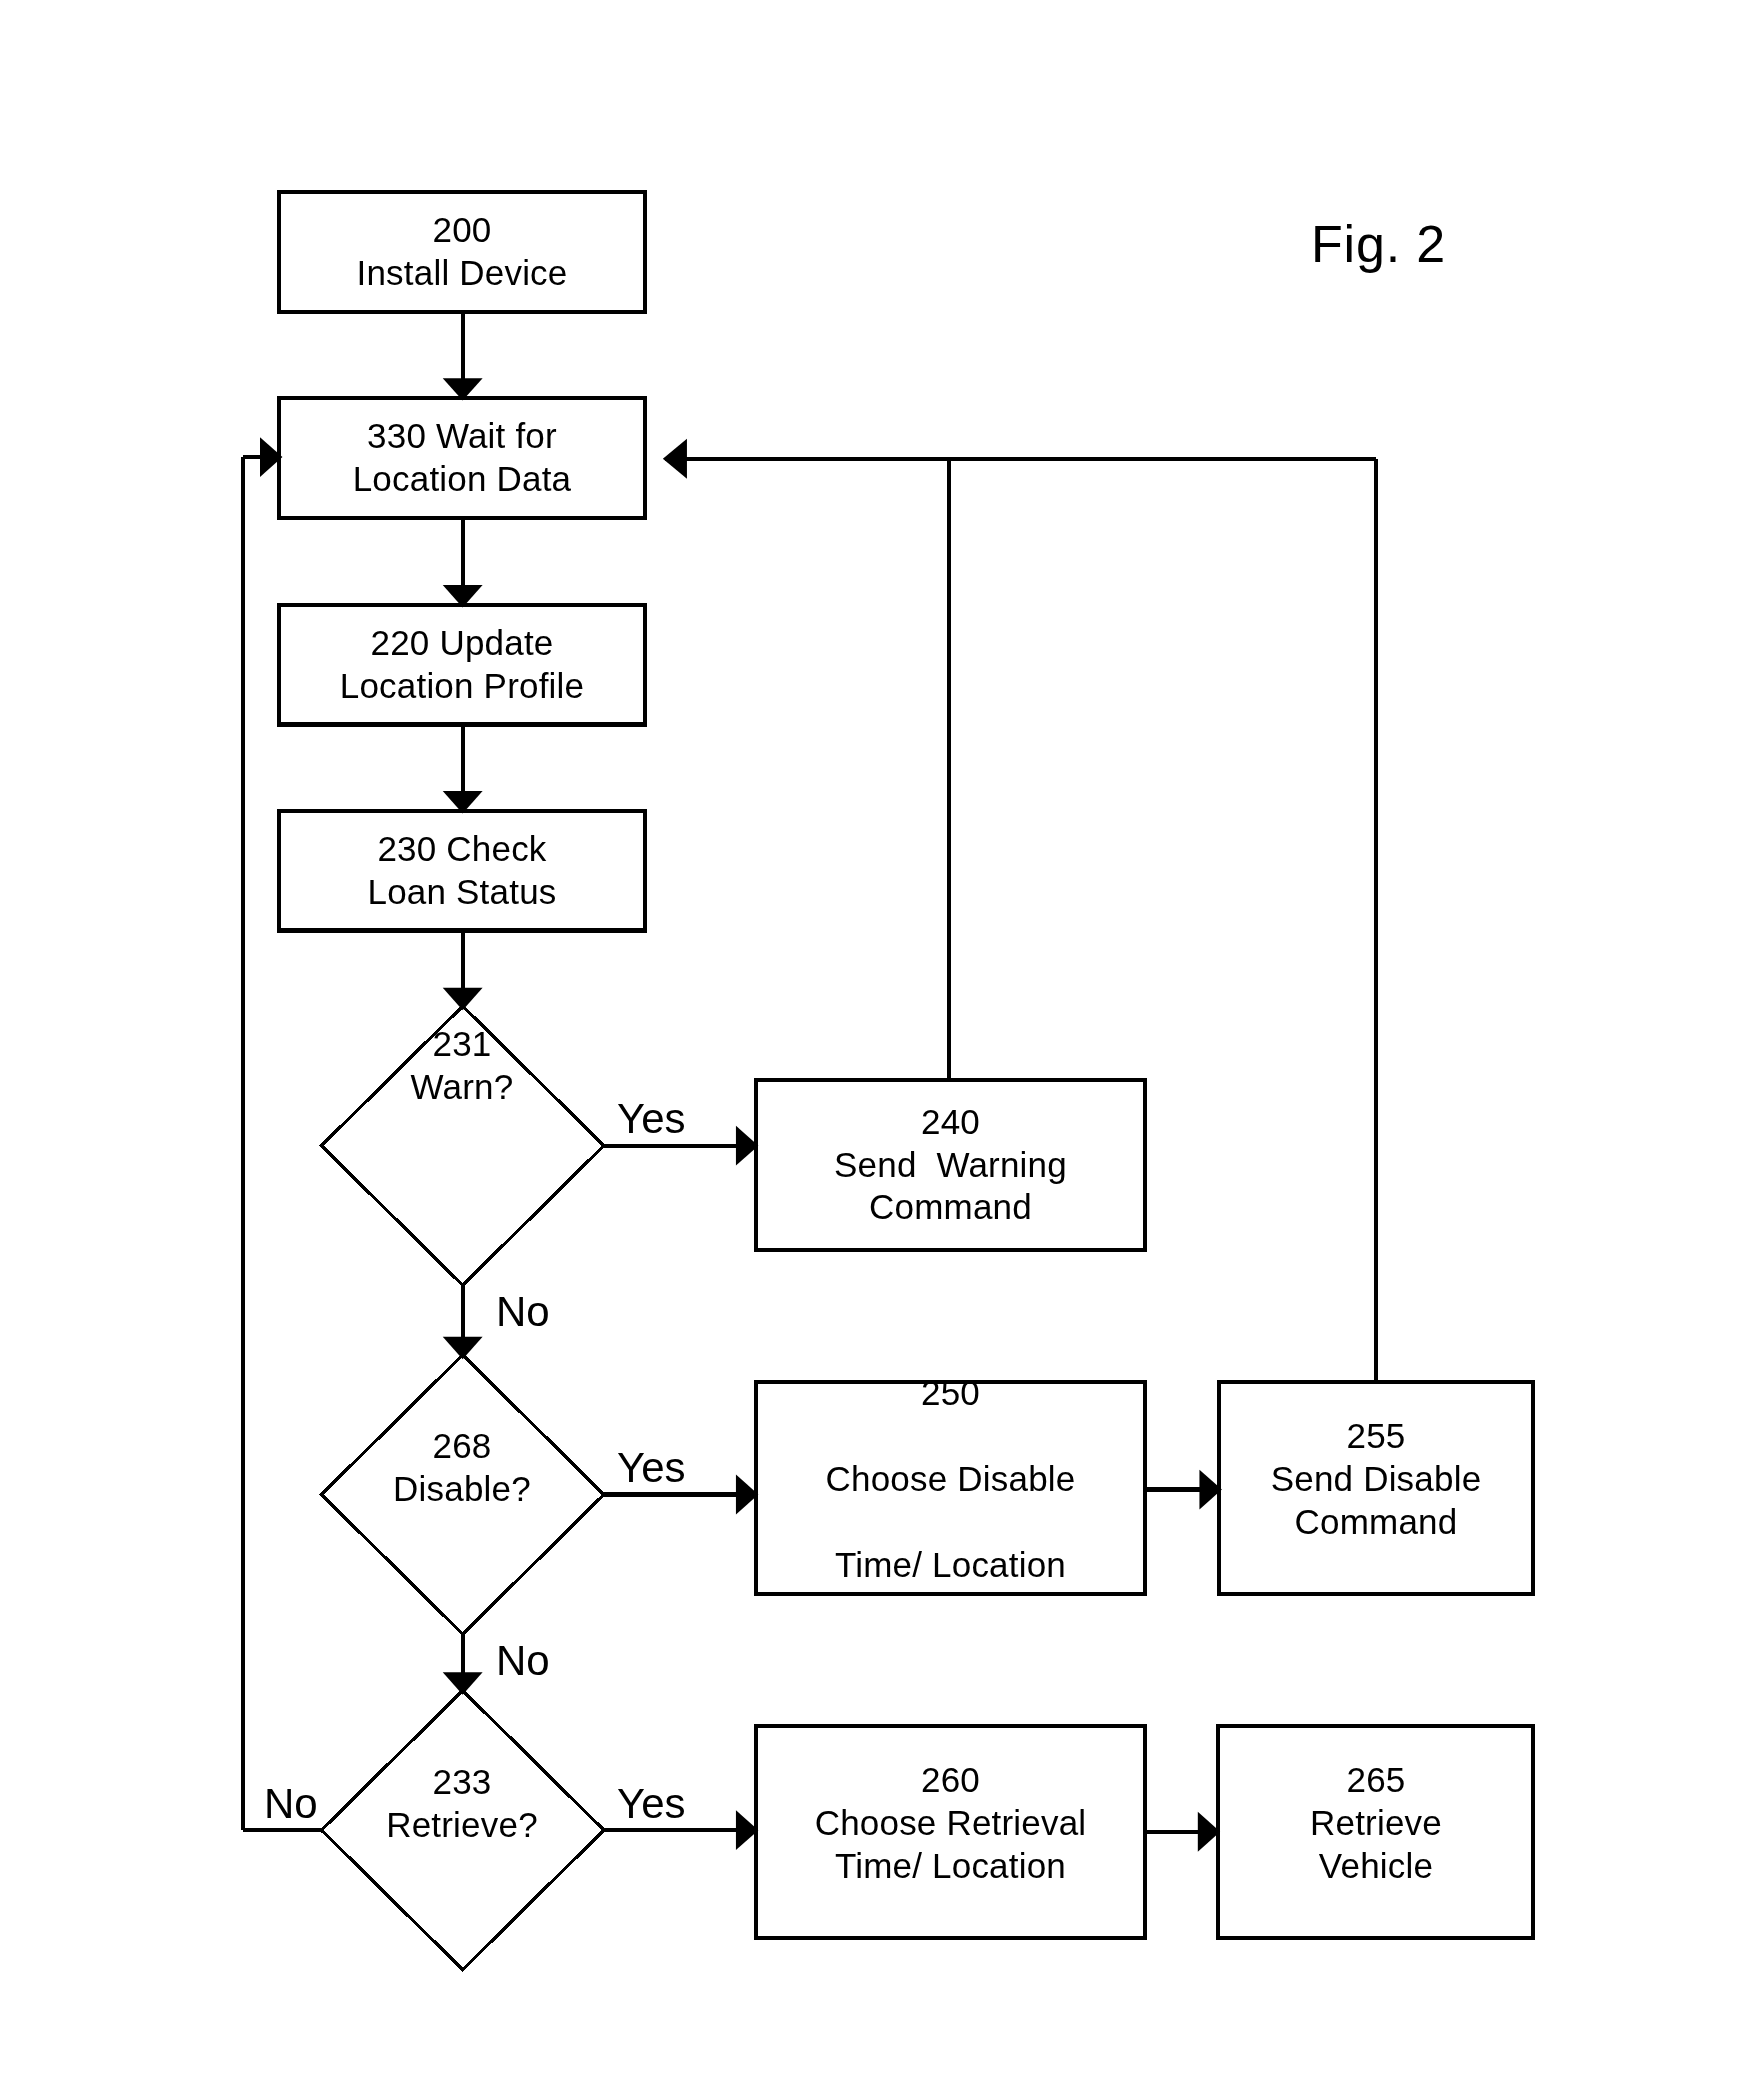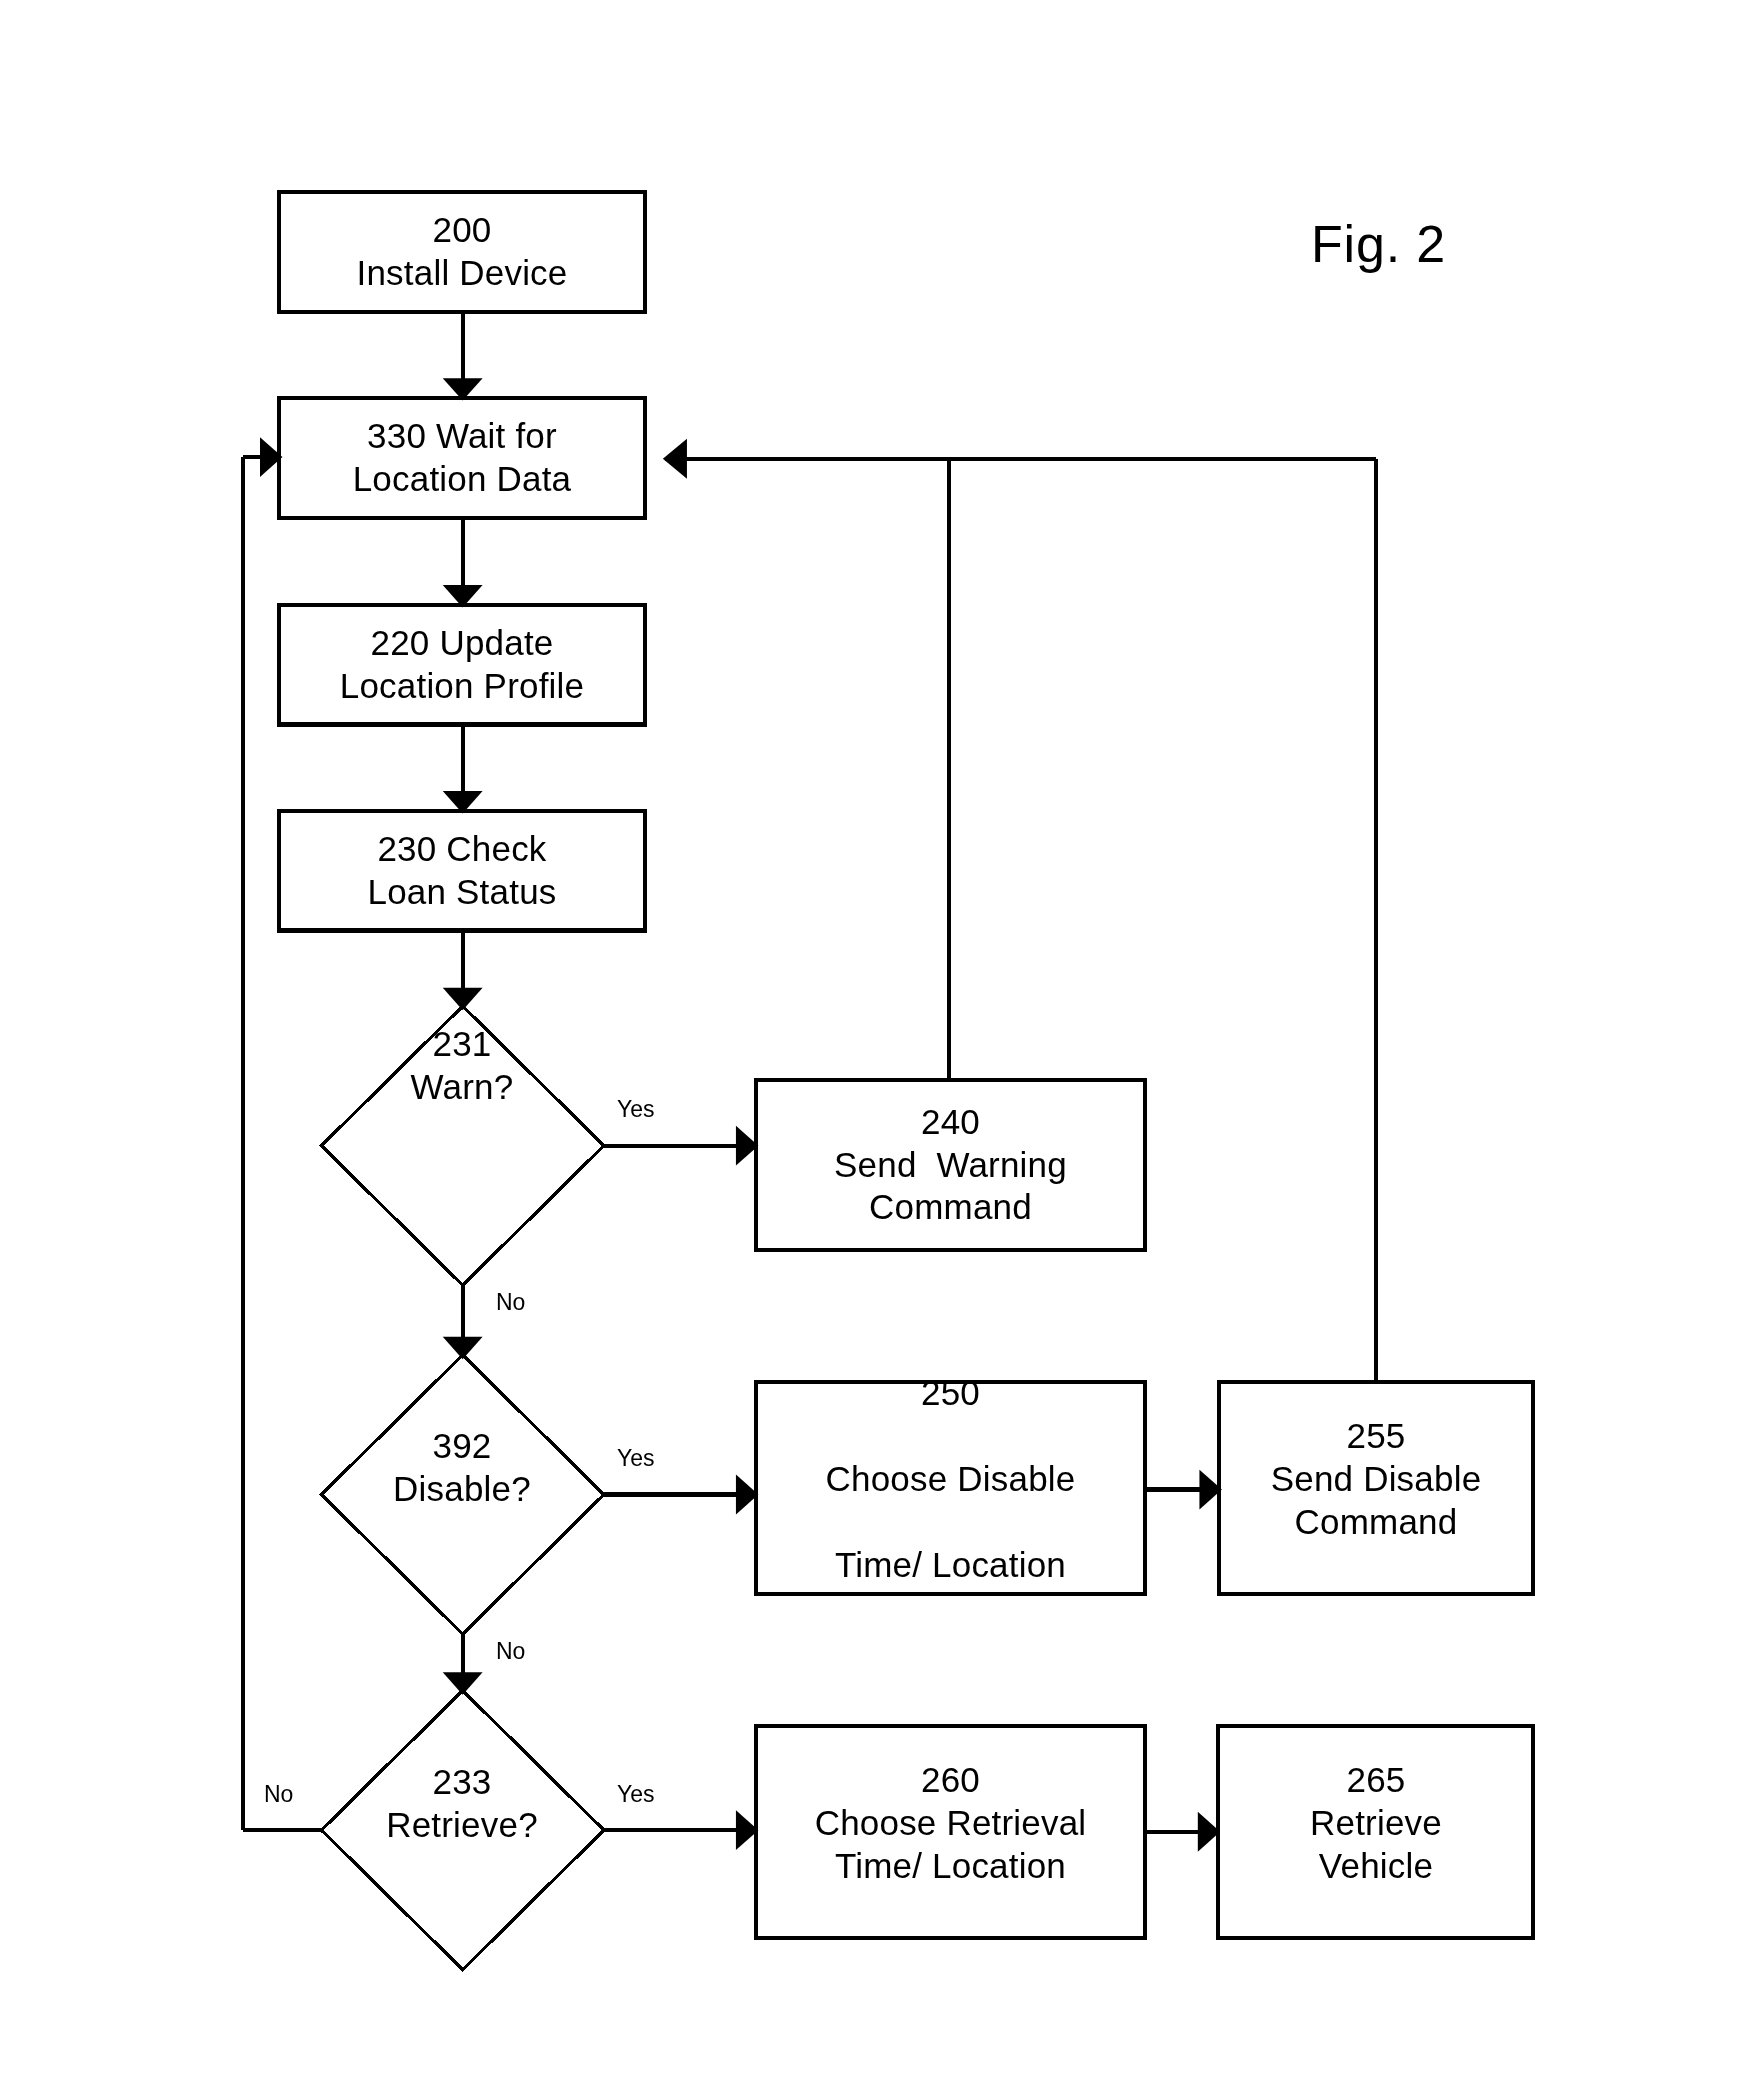--- a/index.html
+++ b/index.html
@@ -37,21 +37,21 @@
     line-height: 1.22;
     letter-spacing: 0.2px;
     white-space: pre;
     pointer-events: none;
   }
   .node-text .line {
     display: block;
   }
   .edge-label {
     position: absolute;
-    font-size: 23px;
+    font-size: 42px;
     line-height: 1;
     white-space: pre;
   }
   .fig-caption {
     position: absolute;
     font-size: 52px;
     font-weight: normal;
     letter-spacing: 0.8px;
     white-space: pre;
   }
@@ -155,21 +155,21 @@
     <span class="line">230 Check</span>
     <span class="line">Loan Status</span>
   </div>
 
   <div class="node-text" style="left:321px; top:999px; width:282px; height:133px;">
     <span class="line">231</span>
     <span class="line">Warn?</span>
   </div>
 
   <div class="node-text" style="left:321px; top:1401px; width:282px; height:133px;">
-    <span class="line">392</span>
+    <span class="line">268</span>
     <span class="line">Disable?</span>
   </div>
 
   <div class="node-text" style="left:321px; top:1737px; width:282px; height:133px;">
     <span class="line">233</span>
     <span class="line">Retrieve?</span>
   </div>
 
   <div class="node-text" style="left:756px; top:1080px; width:389px; height:170px;">
     <span class="line">240</span>

